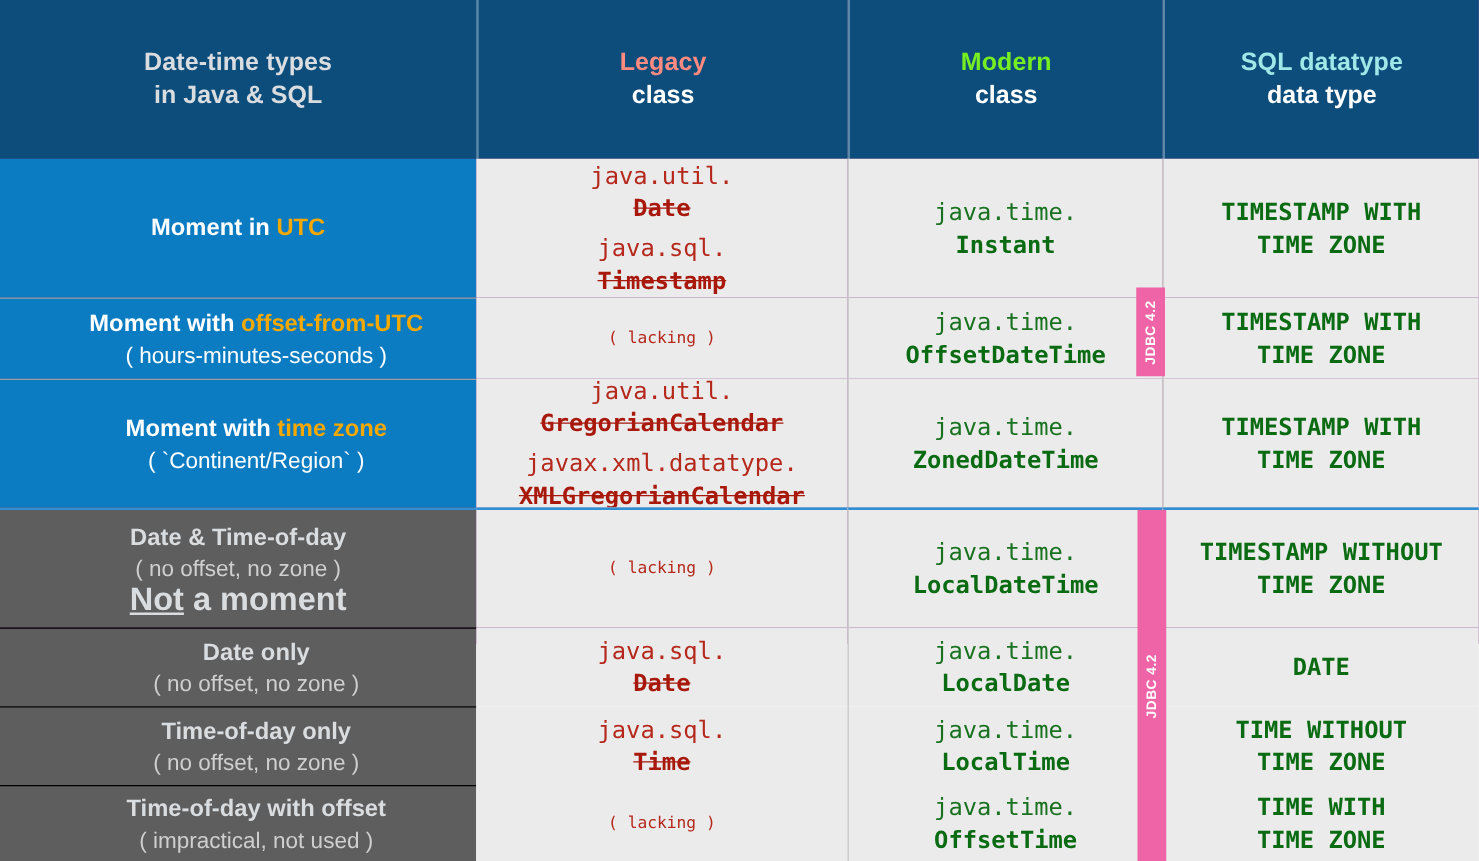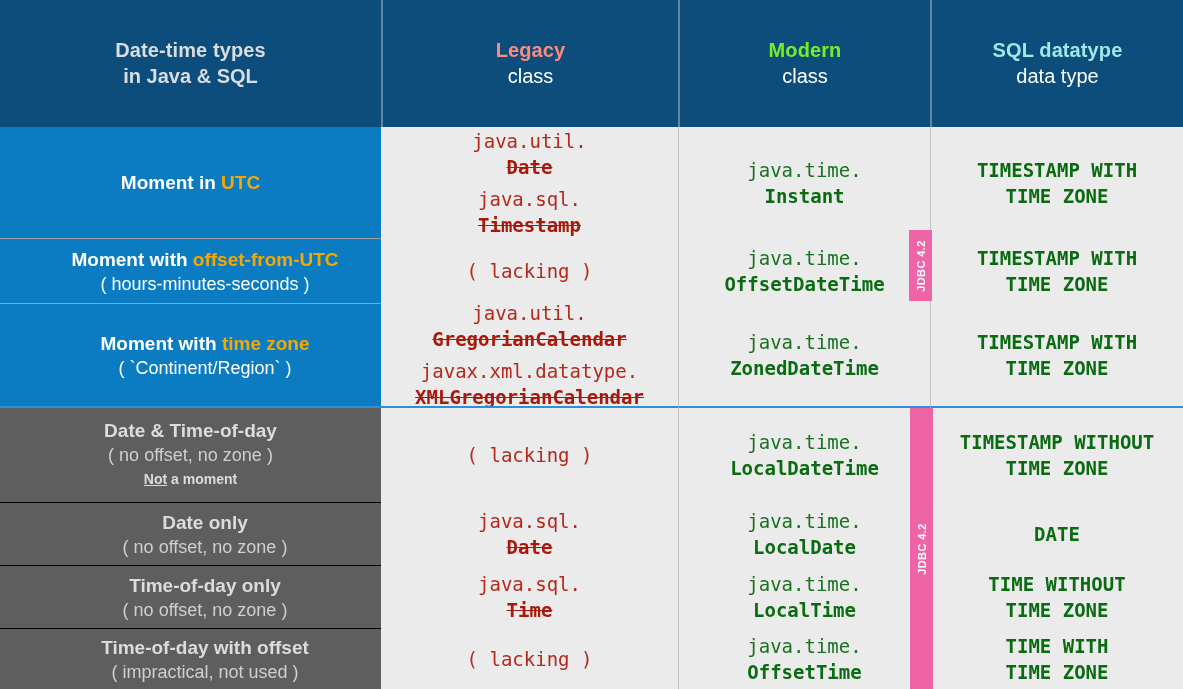--- a/index.html
+++ b/index.html
@@ -22,51 +22,51 @@
     display:flex;flex-direction:column;
     align-items:center;justify-content:center;
     text-align:center;
     box-sizing:border-box;
     overflow:hidden;
   }
 
   
   .hdr{background:#0d4d7c;color:#ffffff;}
   .hdr .l1{font-size:20px;font-weight:bold;line-height:25px;letter-spacing:.1px;}
-  .hdr .l2{font-size:20px;font-weight:normal;line-height:26px;}
+  .hdr .l2{font-size:20px;font-weight:bold;line-height:26px;}
   .hdr.c0 .l1{color:#d9dde0;}
   .hdr.c0 .l2{color:#d9dde0;font-weight:bold;}
   .t-legacy{color:#ff8a80;}
   .t-modern{color:#76ee22;}
   .t-sql{color:#9fe8e8;}
   .hdr.c1,.hdr.c2,.hdr.c3{border-left:2px solid #5b88a8;}
 
   
   .lbl{color:#ffffff;}
   .lbl.blue{background:#0c7cc2;}
   .lbl.gray{background:#5e5e5e;color:#d9dde0;}
   .lbl .t1{font-size:19px;font-weight:bold;line-height:25px;}
   .lbl .t2{font-size:18px;font-weight:normal;line-height:24px;}
-  .lbl .t3{font-size:14px;font-weight:bold;line-height:25px;}
+  .lbl .t3{font-size:26px;font-weight:bold;line-height:25px;}
   .lbl.gray .t1,.lbl.gray .t3{color:#d9dde0;}
   .lbl.gray .t2{color:#cfcfcf;}
   .hl{color:#f5a800;}
   .und{text-decoration:underline;}
   .lbl.sep-top{border-top:1px solid #9aa0a4;padding-left:29px;}
   .lbl.gray.sep-top{border-top:1px solid #000000;}
 
   
   .code{background:#ebebeb;font-family:"DejaVu Sans Mono", monospace;}
   .code.bl{border-left:1px solid #c3c3c3;}
   .grp{margin:3px 0;}
   .pkg{font-size:19px;line-height:26px;display:block;}
   .cls{font-size:19px;font-weight:bold;line-height:26px;display:block;}
   .legacy .pkg{color:#b5281b;}
   .legacy .cls{color:#a8190c;text-decoration:line-through;}
-  .legacy .plain{color:#b5281b;font-size:19px;line-height:26px;display:block;}
+  .legacy .plain{color:#b5281b;font-size:13px;line-height:26px;display:block;}
   .modern .pkg{color:#18721f;}
   .modern .cls{color:#0a6b12;}
   .sqlcol .cls{color:#0a6b12;font-size:19px;font-weight:bold;line-height:26px;}
 
   
   .rule-blue{border-top:2px solid #2f8fd4;}
 
   
   .jdbc{
     position:absolute;

